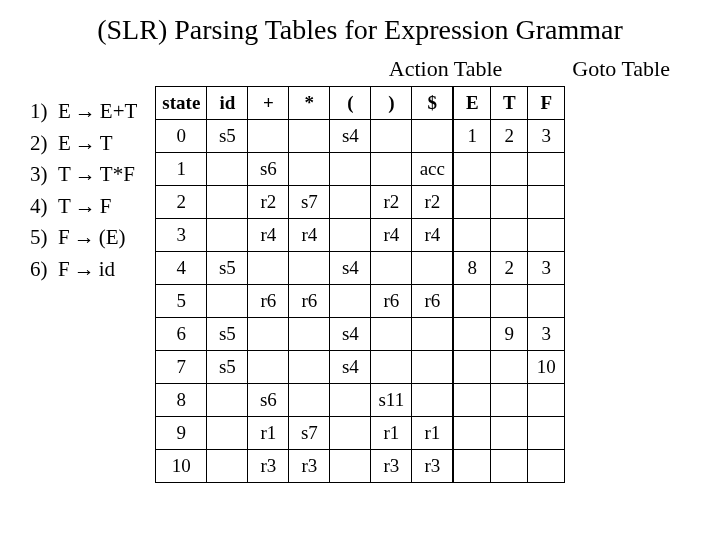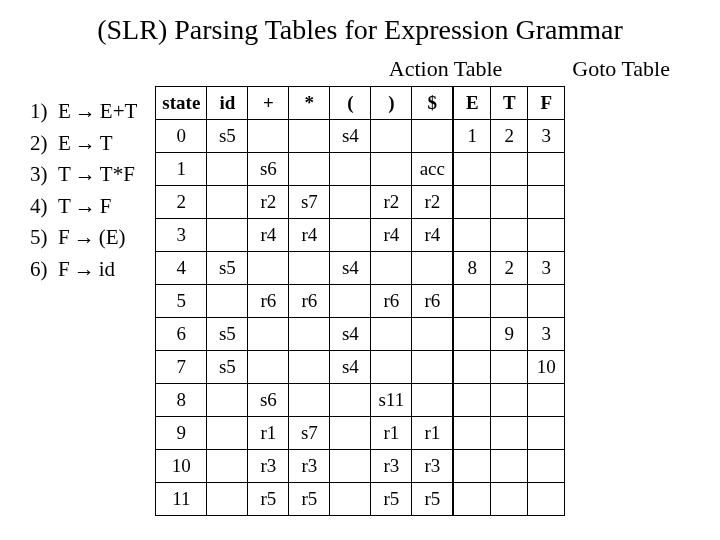--- a/index.html
+++ b/index.html
@@ -263,28 +263,16 @@
             <td class="c-a"></td>
             <td class="c-a">r3</td>
             <td class="c-a">r3</td>
             <td class="c-a"></td>
             <td class="c-a">r3</td>
             <td class="c-a">r3</td>
             <td class="c-g goto-sep"></td>
             <td class="c-g"></td>
             <td class="c-g"></td>
           </tr>
-          <tr>
-            <td class="c-state">11</td>
-            <td class="c-a"></td>
-            <td class="c-a">r5</td>
-            <td class="c-a">r5</td>
-            <td class="c-a"></td>
-            <td class="c-a">r5</td>
-            <td class="c-a">r5</td>
-            <td class="c-g goto-sep"></td>
-            <td class="c-g"></td>
-            <td class="c-g"></td>
-          </tr>
         </tbody>
     </table>
   </div>
 </div>
 
 </body></html>

